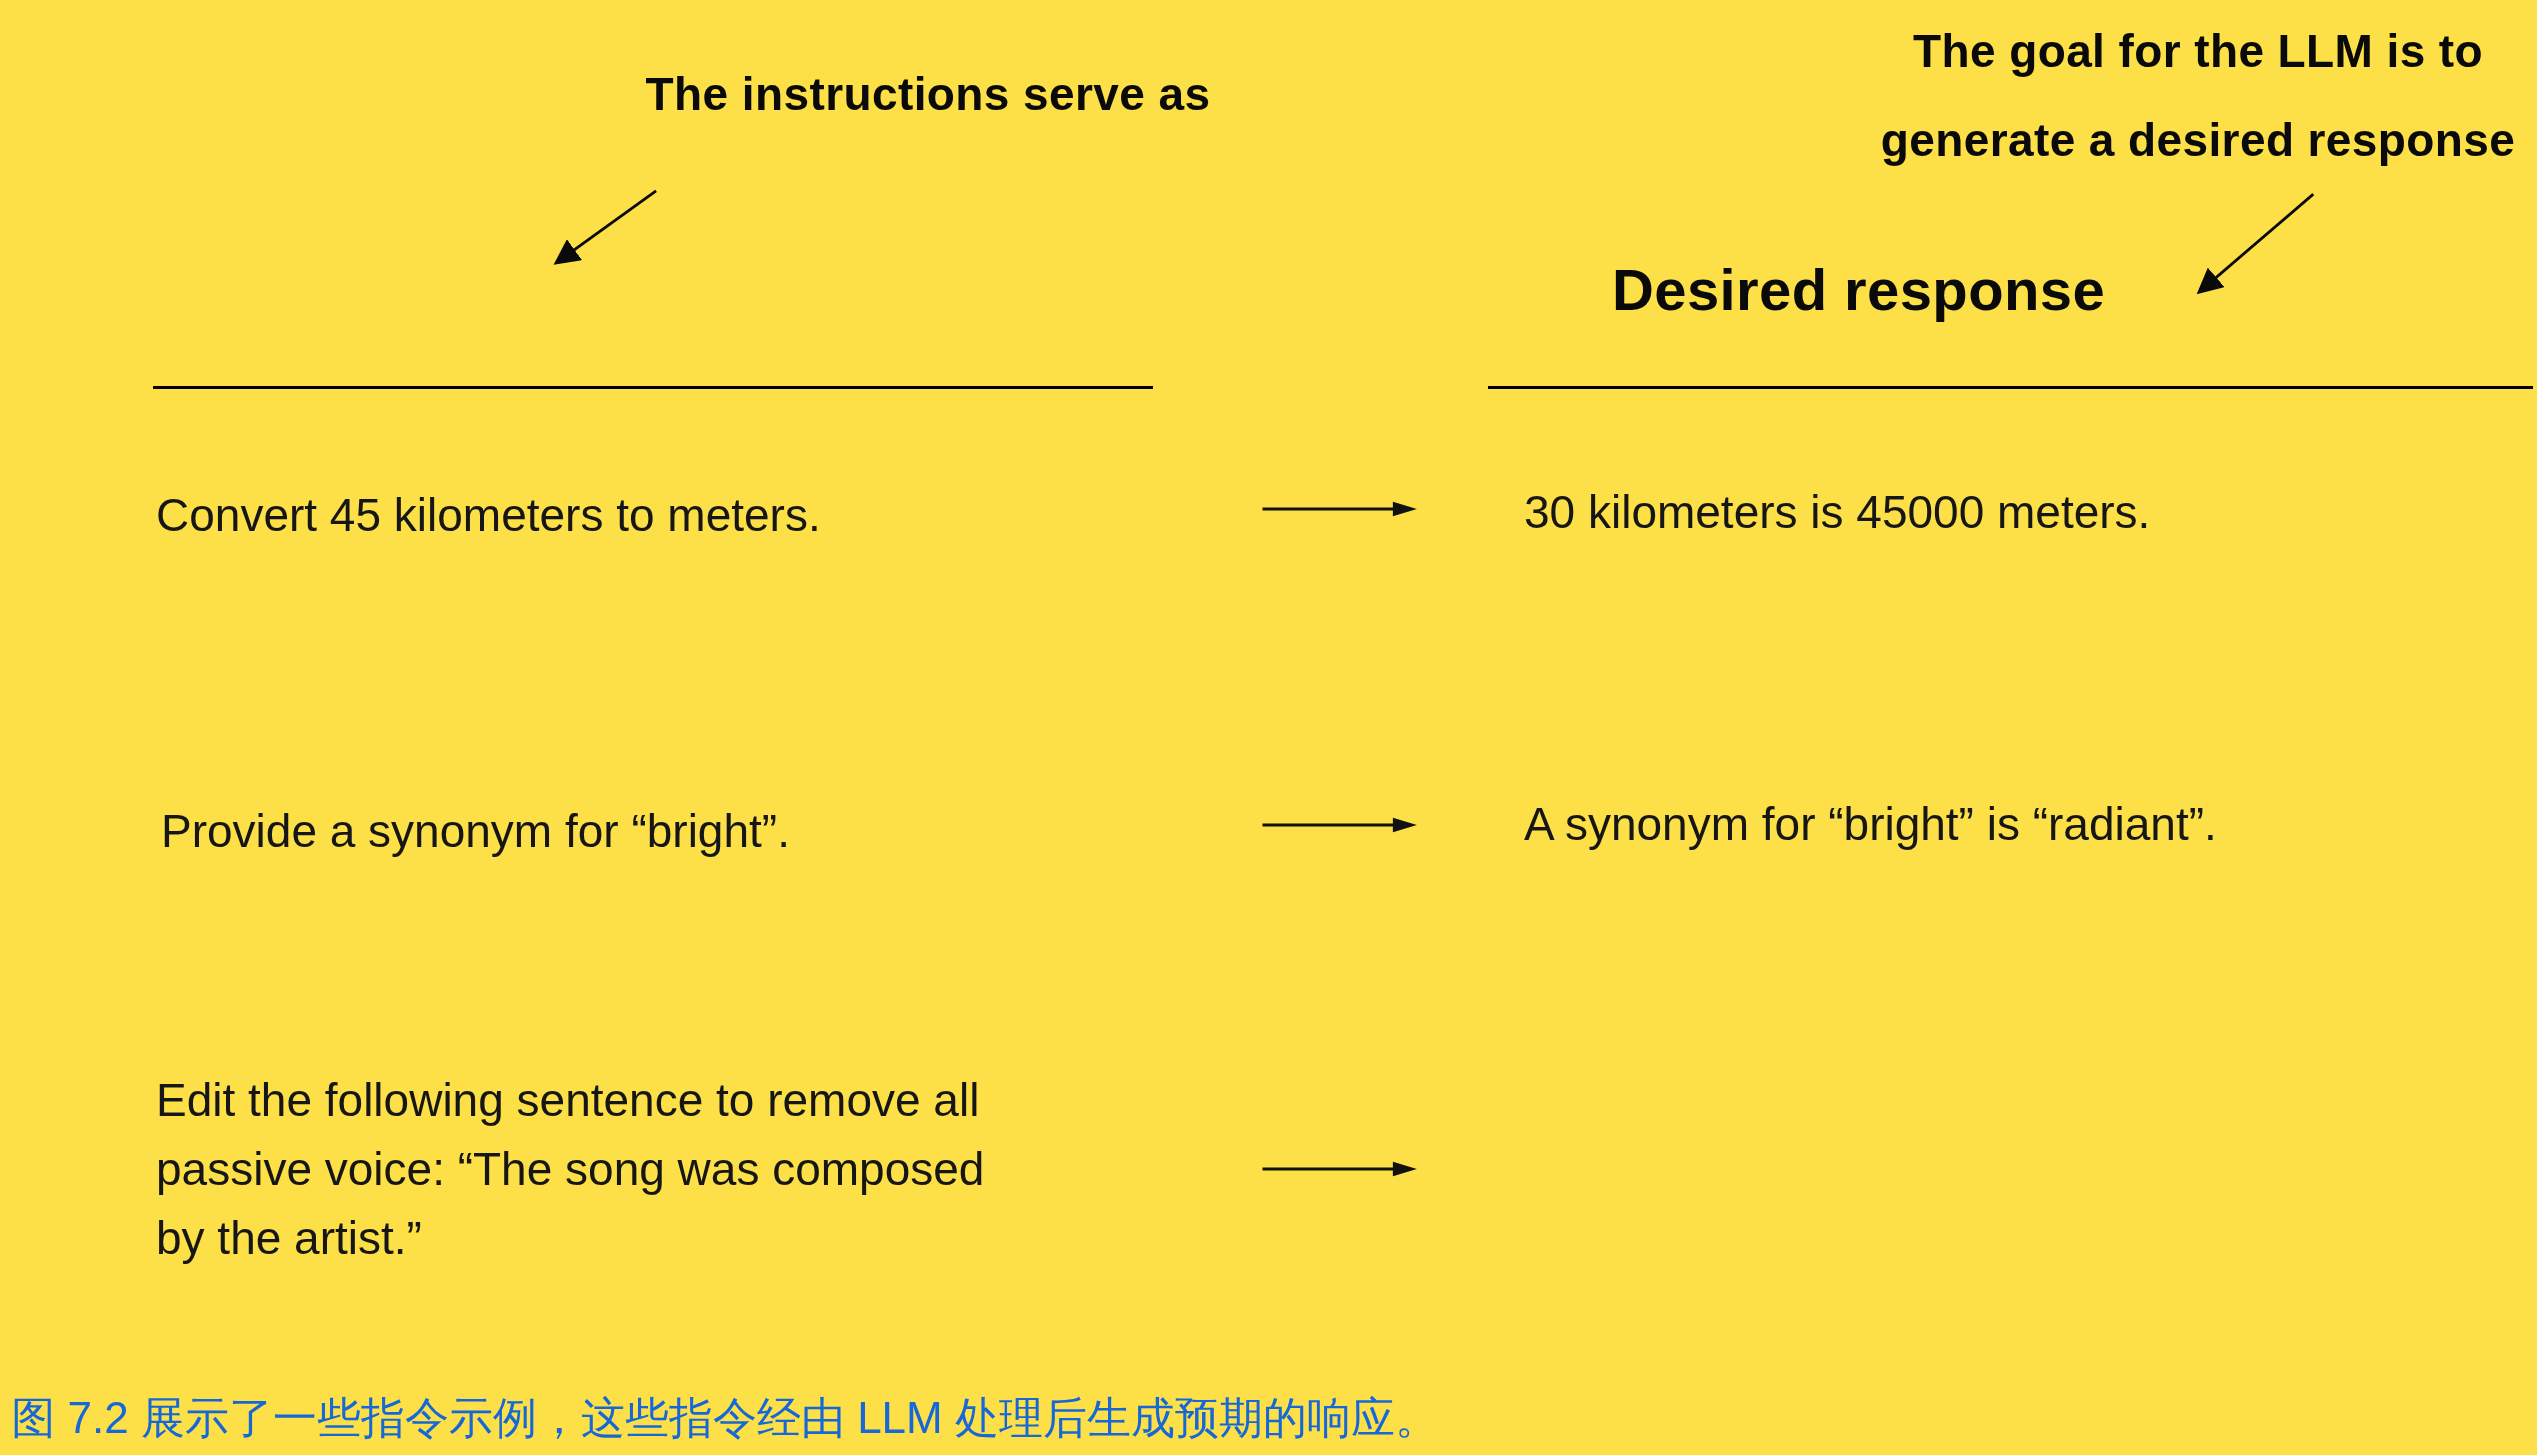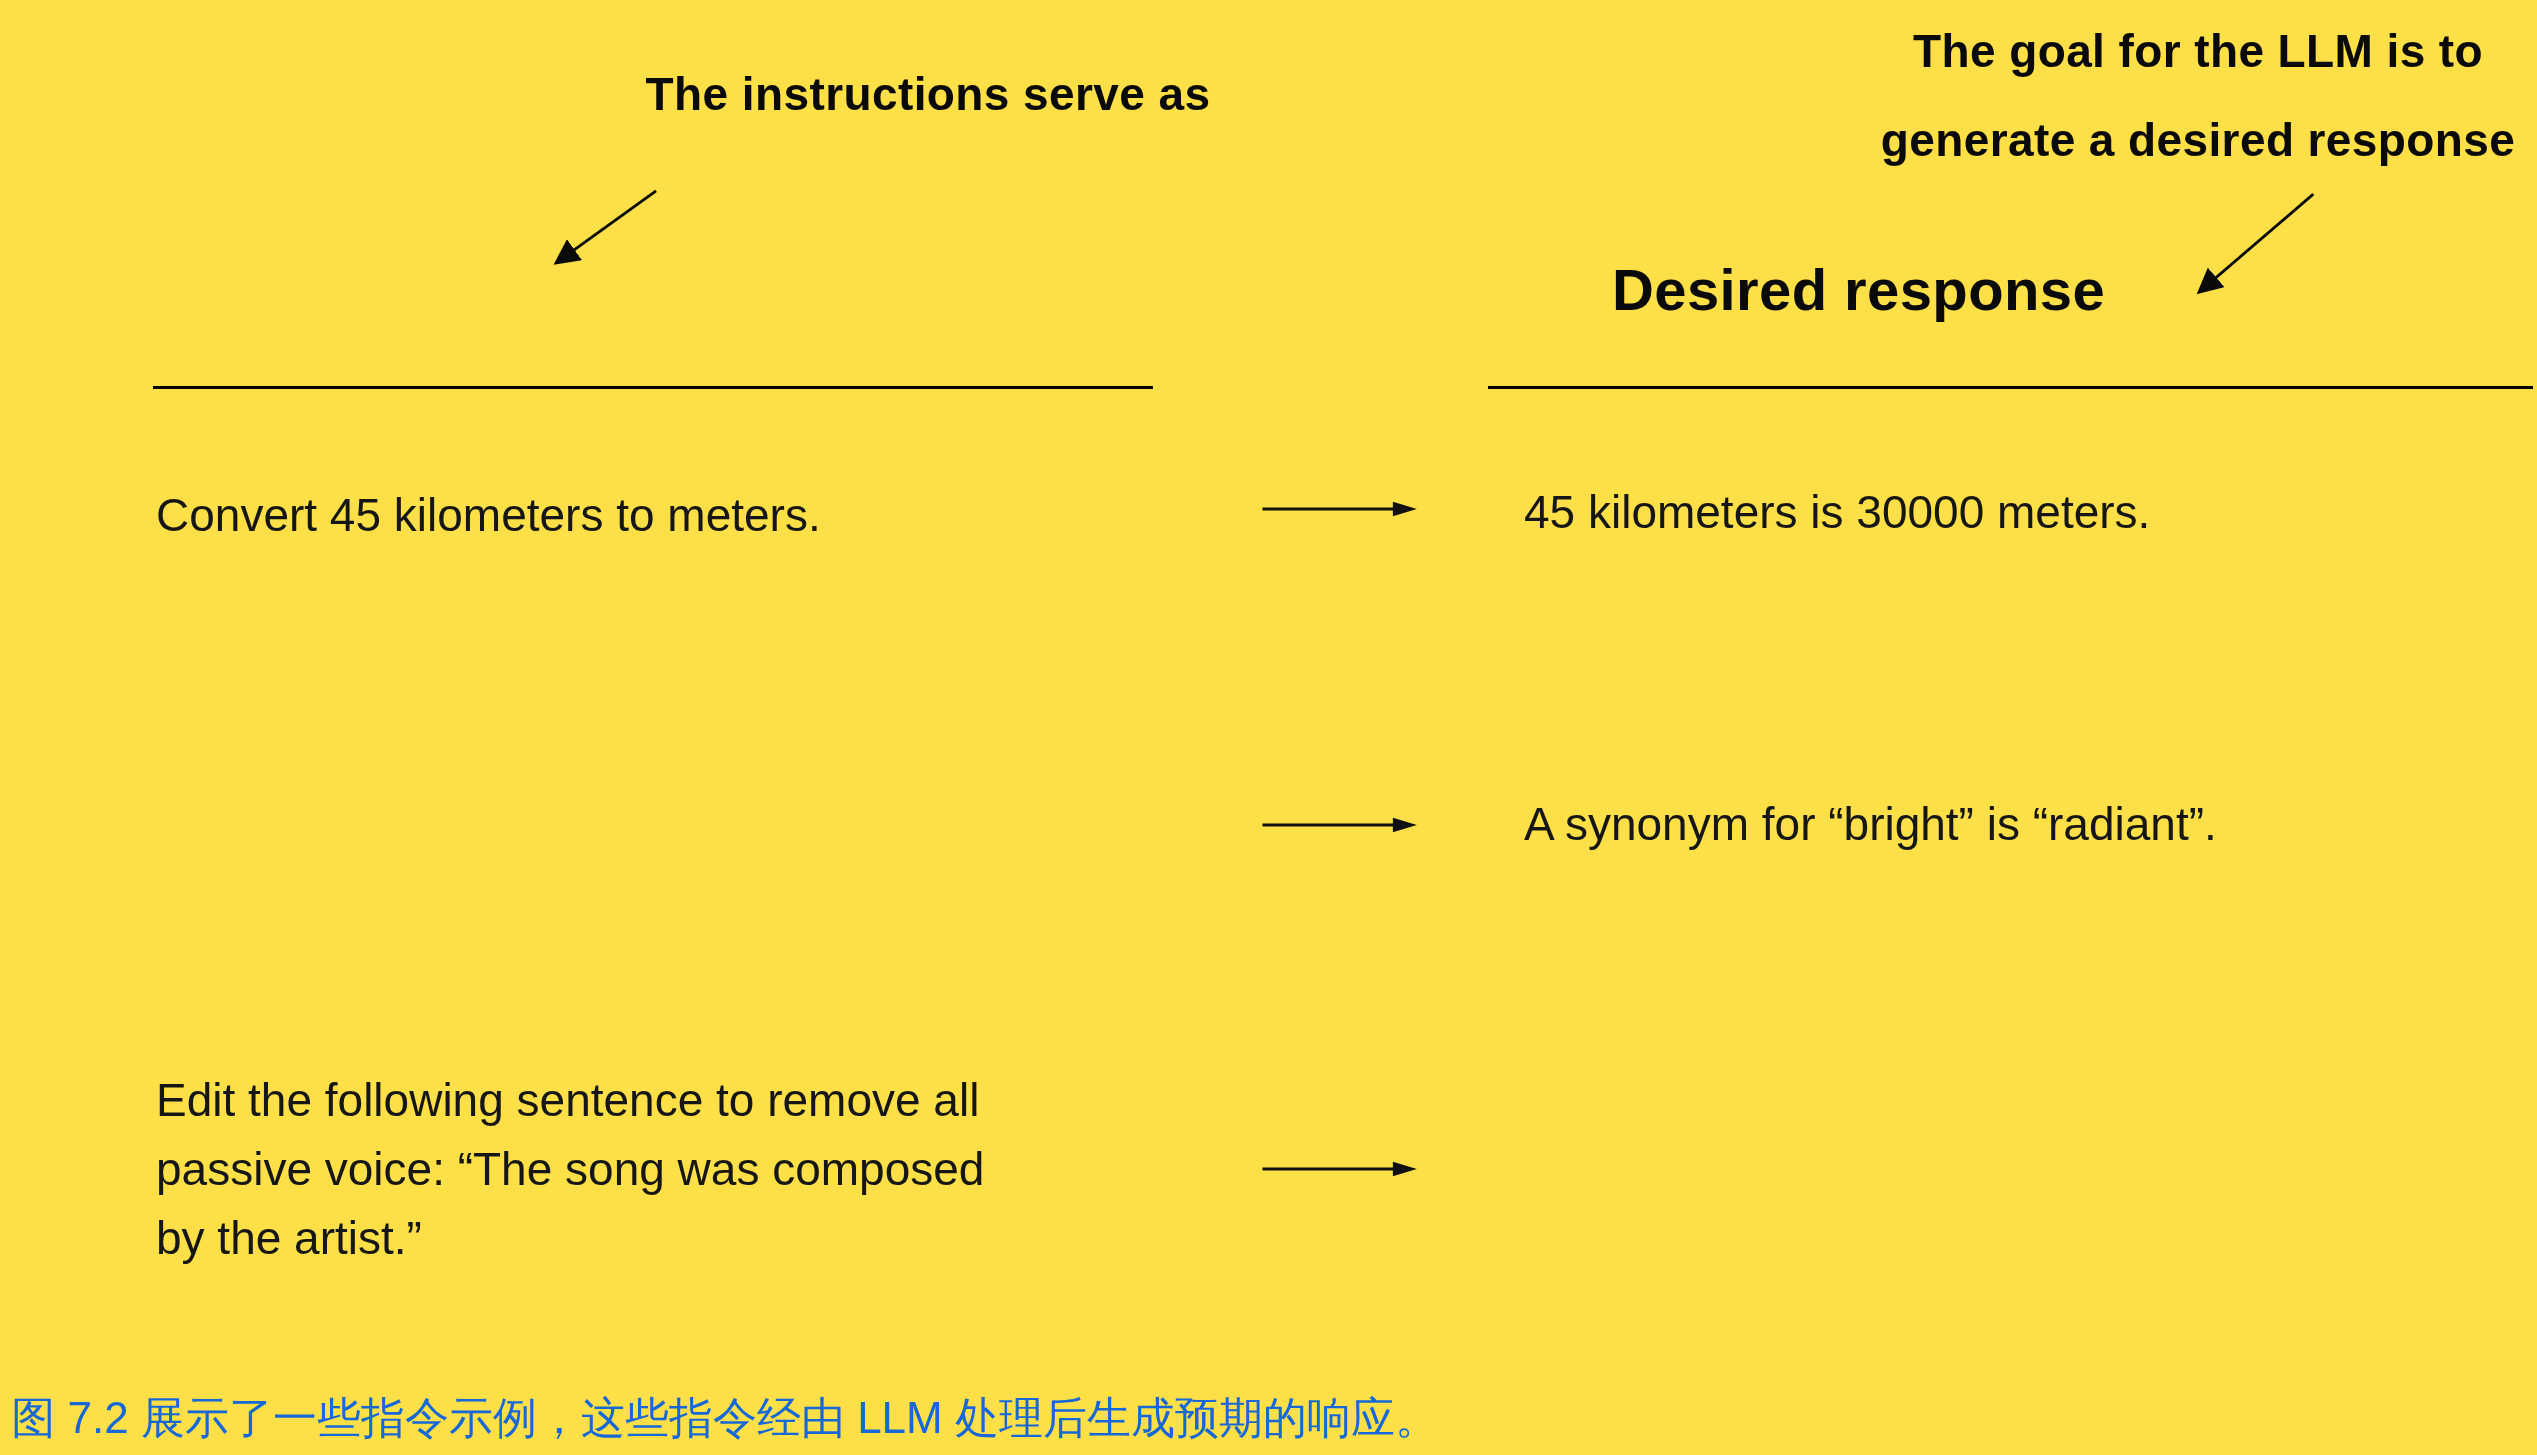--- a/index.html
+++ b/index.html
@@ -91,22 +91,23 @@
   <div class="rule abs" style="left:153px; top:386px; width:1000px;"></div>
 
   <div class="col-header abs" style="left:1588px; top:256px;margin-left:24px;">Desired response</div>
   <div class="rule abs" style="left:1488px; top:386px; width:1045px;"></div>
 
   <div class="cell nowrap abs" style="left:156px; top:481px; width:968px;">Convert 45 kilometers to meters.</div>
   <svg class="abs" style="left:1258px; top:493px;" width="165" height="32" viewBox="0 0 205 40">
     <line x1="5" y1="20" x2="172" y2="20" stroke="#111" stroke-width="3.5"></line>
     <polygon points="168,11 198,20 168,29" fill="#111"></polygon>
   </svg>
-  <div class="cell nowrap abs" style="left:1524px; top:478px; width:1008px;">45 kilometers is 30000 meters.</div>
+  <div class="cell nowrap abs" style="left:1524px; top:478px; width:1008px;">30 kilometers is 45000 meters.</div>
 
+  <div class="cell nowrap abs" style="left:161px; top:797px; width:968px;">Provide a synonym for “bright”.</div>
   <svg class="abs" style="left:1258px; top:809px;" width="165" height="32" viewBox="0 0 205 40">
     <line x1="5" y1="20" x2="172" y2="20" stroke="#111" stroke-width="3.5"></line>
     <polygon points="168,11 198,20 168,29" fill="#111"></polygon>
   </svg>
   <div class="cell nowrap abs" style="left:1524px; top:790px; width:1016px;">A synonym for “bright” is “radiant”.</div>
 
   <div class="cell abs" style="left:156px; top:1066px; width:871px;">Edit the following sentence to remove all passive voice: “The song was composed by the artist.”</div>
   <svg class="abs" style="left:1258px; top:1153px;" width="165" height="32" viewBox="0 0 205 40">
     <line x1="5" y1="20" x2="172" y2="20" stroke="#111" stroke-width="3.5"></line>
     <polygon points="168,11 198,20 168,29" fill="#111"></polygon>

